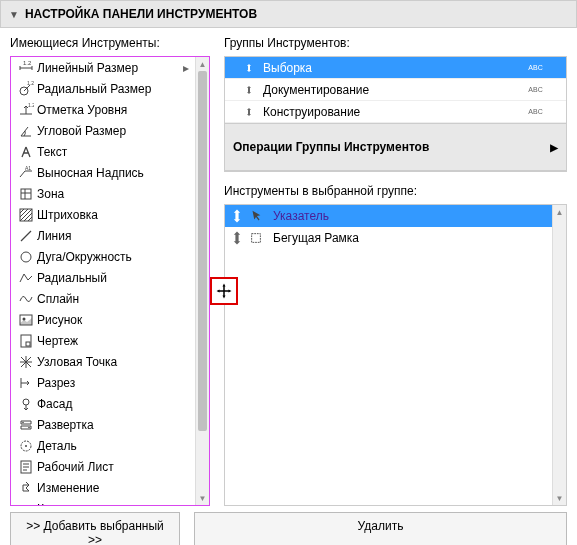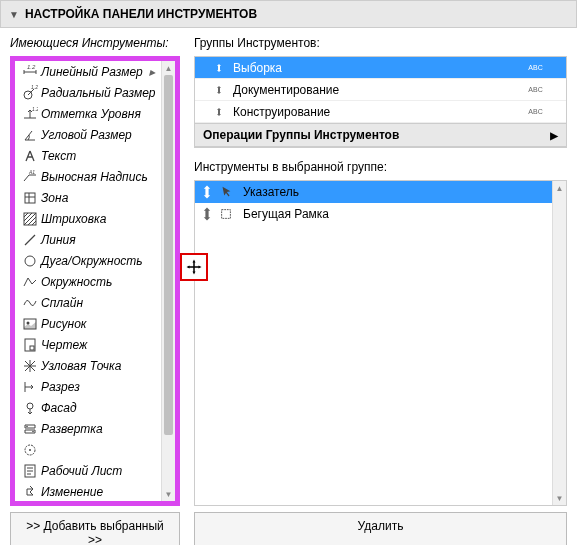--- a/index.html
+++ b/index.html
@@ -1,41 +1,41 @@
 <!DOCTYPE html>
 <html><head>
 <meta charset="utf-8">
 <style>
 * { box-sizing: border-box; margin: 0; padding: 0; }
 body { font-family: Arial, sans-serif; font-size: 12px; background: #fff; width: 577px; height: 545px; overflow: hidden; color: #000; }
 .header { background: #e8e8e8; border: 1px solid #ccc; padding: 6px 8px; display: flex; align-items: center; gap: 6px; }
 .header-arrow { font-size: 10px; color: #555; }
 .header-title { font-weight: bold; font-size: 12px; }
 .content { display: flex; padding: 8px 10px 0 10px; gap: 14px; height: 478px; }
-.left-panel { width: 170px; display: flex; flex-direction: column; font-style: italic; }
+.left-panel { width: 200px; display: flex; flex-direction: column; }
 .right-panel { flex: 1; display: flex; flex-direction: column; position: relative; }
 .section-label { font-size: 12px; margin-bottom: 6px; }
-.list-container { border: 5px solid #d946ef; flex: 1; overflow: hidden; position: relative; }
+.list-container { border: 1px solid #d946ef; flex: 1; overflow: hidden; position: relative; }
 .list-inner { overflow-y: auto; height: 100%; }
 .scrollbar-track { position: absolute; right: 0; top: 0; bottom: 0; width: 14px; background: #f0f0f0; border-left: 1px solid #ddd; }
 .scroll-arrow { height: 14px; display: flex; align-items: center; justify-content: center; font-size: 8px; color: #888; }
 .scroll-thumb { position: absolute; left: 2px; right: 2px; background: #c0c0c0; border-radius: 2px; }
 .list-item { display: flex; align-items: center; padding: 1px 4px; height: 21px; cursor: pointer; }
 .item-icon { width: 22px; height: 18px; display: flex; align-items: center; justify-content: center; flex-shrink: 0; }
 .item-icon svg { width: 16px; height: 16px; }
 .group-row { display: flex; align-items: center; padding: 2px 16px; height: 22px; cursor: pointer; border-bottom: 1px solid #eee; }
 .group-row.selected { background: #3399ff; color: #fff; }
 .group-handle { width: 16px; display: flex; align-items: center; justify-content: center; }
 .group-handle svg { width: 10px; height: 10px; }
 .group-label { flex: 1; padding-left: 6px; }
 .group-end { width: 30px; display: flex; align-items: center; justify-content: center; }
-.ops-header { background: #e8e8e8; border-top: 1px solid #ccc; border-bottom: 1px solid #ccc; padding: 4px 8px; display: flex; align-items: center; justify-content: space-between; font-weight: bold; }
+.ops-header { background: #e8e8e8; border-top: 1px solid #ccc; border-bottom: 1px solid #ccc; padding: 16px 8px; display: flex; align-items: center; justify-content: space-between; font-weight: bold; }
 .ops-arrow { font-size: 10px; }
 .tool-row { display: flex; align-items: center; padding: 2px 4px; height: 22px; cursor: pointer; }
-.tool-row.selected { background: #3399ff; color: #000000; }
+.tool-row.selected { background: #3399ff; color: #4c1d95; }
 .tool-handle { width: 16px; display: flex; align-items: center; justify-content: center; }
 .tool-icon { width: 22px; display: flex; align-items: center; justify-content: center; }
 .tool-icon svg { width: 14px; height: 14px; }
 .tool-label { padding-left: 6px; }
 .move-cursor { position: absolute; left: -15px; top: 72px; width: 28px; height: 28px; border: 2px solid #d00; background: #fff; display: flex; align-items: center; justify-content: center; z-index: 10; }
 .move-cursor svg { width: 18px; height: 18px; }
 .footer { display: flex; padding: 6px 10px; gap: 14px; }
 .btn { border: 1px solid #bbb; background: #f5f5f5; padding: 6px 8px; font-size: 12px; text-align: center; cursor: pointer; }
 .btn-add { width: 170px; }
 .btn-delete { flex: 1; }
@@ -146,21 +146,21 @@
               </svg>
             </span>
             <span style="flex: 1 1 0%;">Дуга/Окружность</span>
           </div>
           <div class="list-item">
             <span class="item-icon">
               <svg viewBox="0 0 16 16">
                 <path d="M2 12L6 4L10 10L14 6" stroke="#444" fill="none"></path>
               </svg>
             </span>
-            <span style="flex: 1 1 0%;">Окружность</span>
+            <span style="flex: 1 1 0%;">Радиальный</span>
           </div>
           <div class="list-item">
             <span class="item-icon">
               <svg viewBox="0 0 16 16">
                 <path d="M2 10 Q5 2 8 8 T14 6" stroke="#444" fill="none"></path>
               </svg>
             </span>
             <span style="flex: 1 1 0%;">Сплайн</span>
           </div>
           <div class="list-item">
@@ -217,20 +217,21 @@
             </span>
             <span style="flex: 1 1 0%;">Развертка</span>
           </div>
           <div class="list-item">
             <span class="item-icon">
               <svg viewBox="0 0 16 16">
                 <circle cx="8" cy="8" r="5" stroke="#444" fill="none" stroke-dasharray="2 1"></circle>
                 <circle cx="8" cy="8" r="1" fill="#444"></circle>
               </svg>
             </span>
+            <span style="flex: 1 1 0%;">Деталь</span>
           </div>
           <div class="list-item">
             <span class="item-icon">
               <svg viewBox="0 0 16 16">
                 <rect x="3" y="2" width="10" height="12" stroke="#444" fill="none"></rect>
                 <path d="M5 5h6M5 8h6M5 11h4" stroke="#444"></path>
               </svg>
             </span>
             <span style="flex: 1 1 0%;">Рабочий Лист</span>
           </div>

